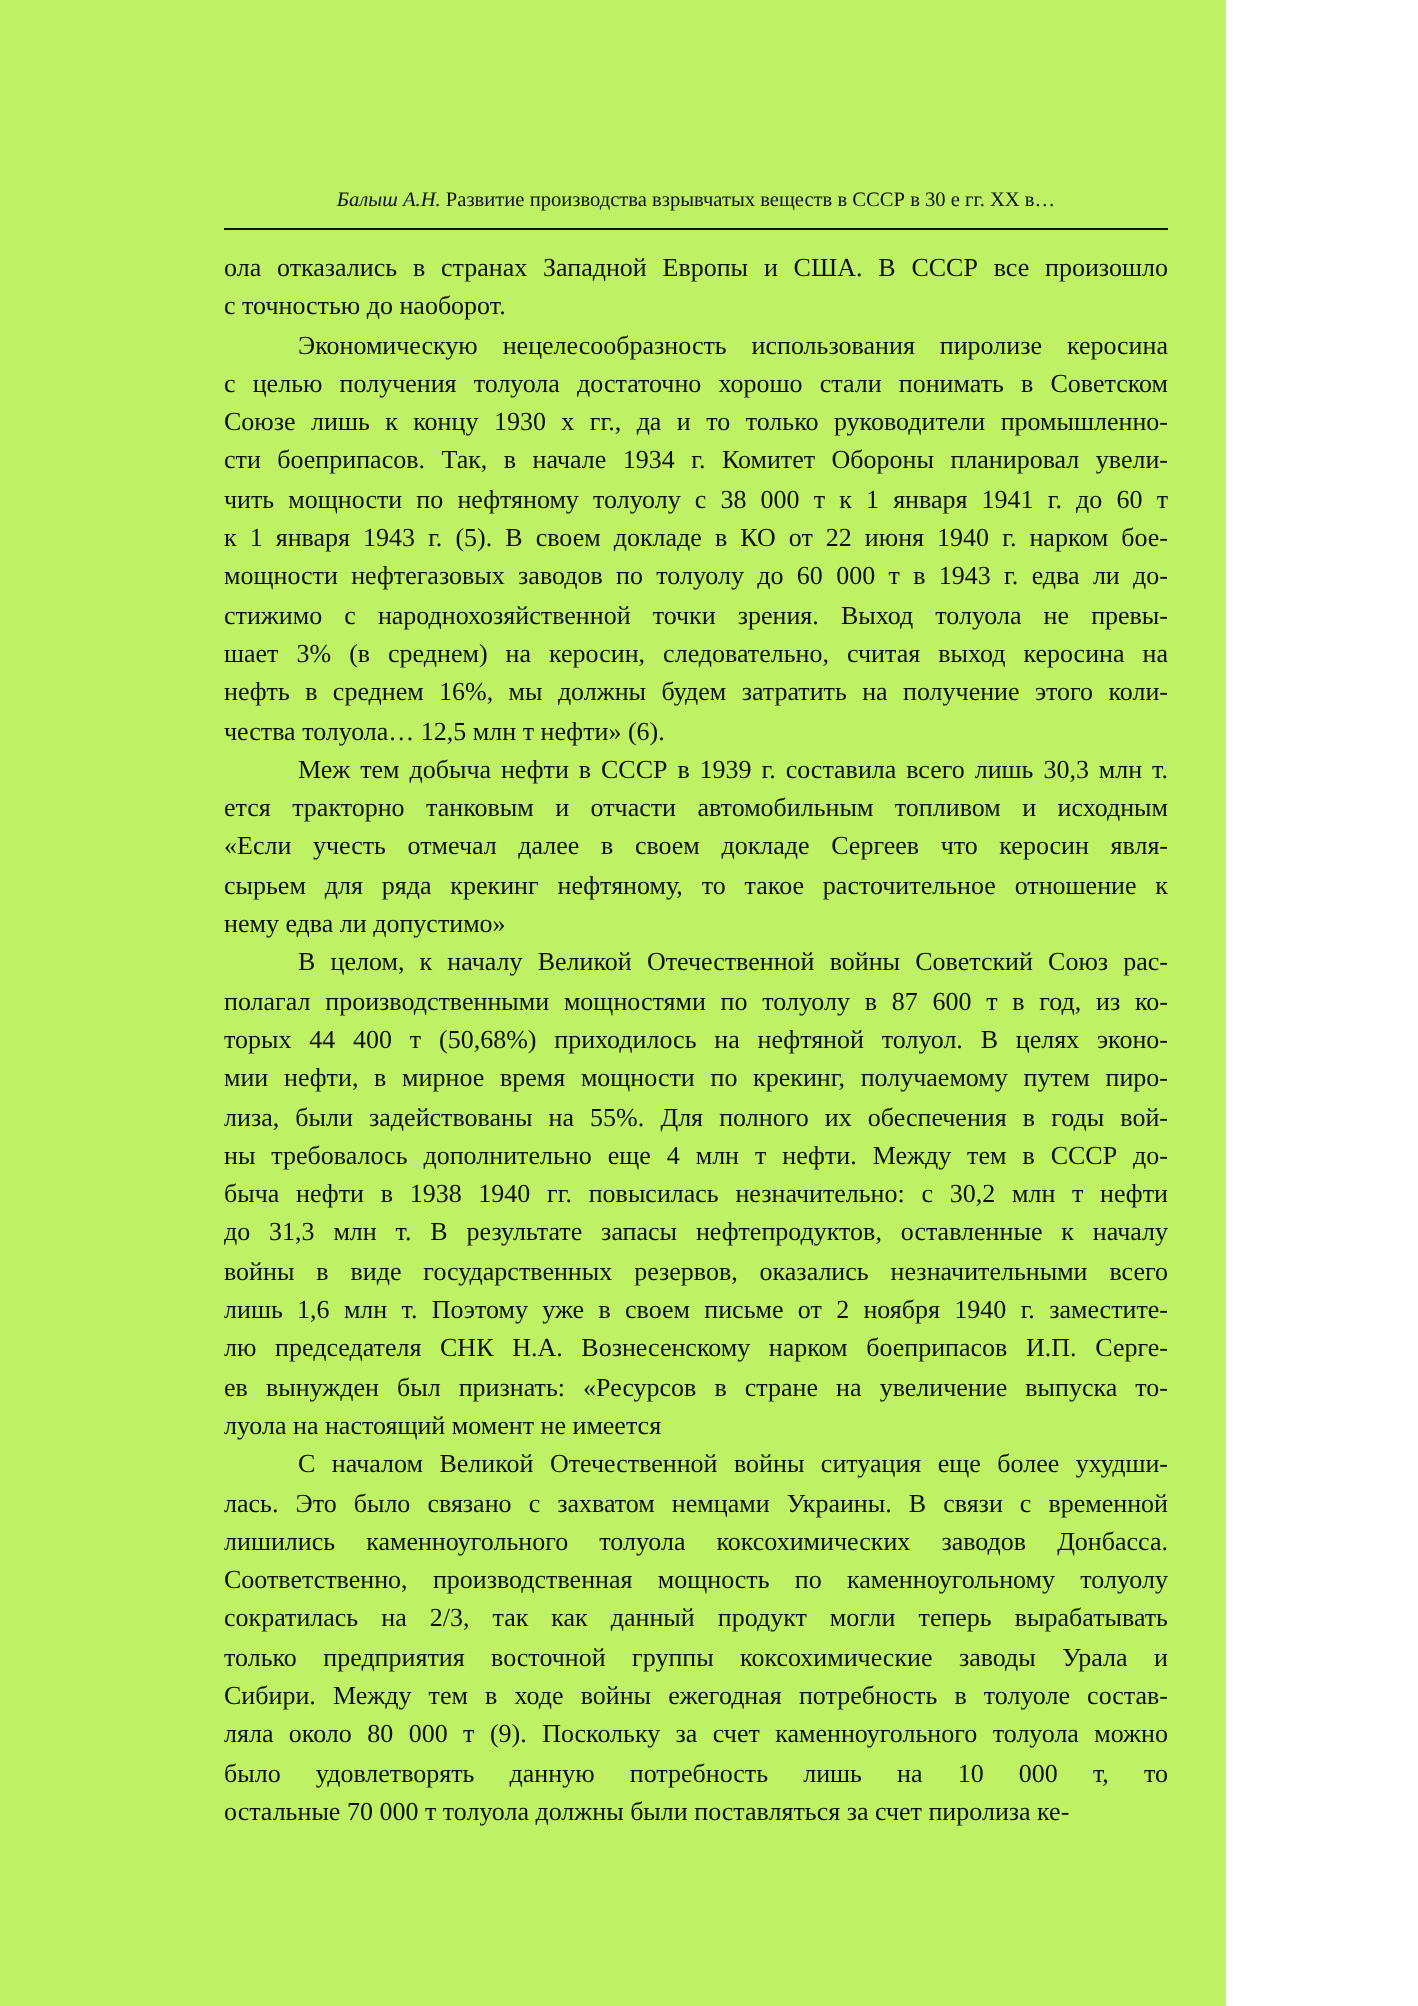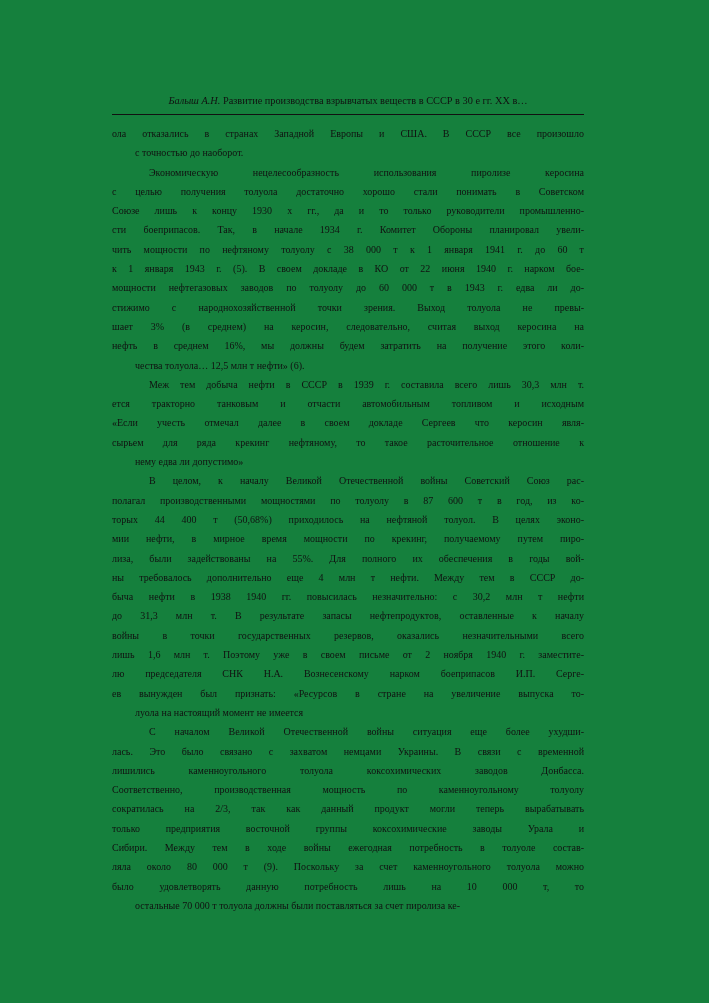--- a/index.html
+++ b/index.html
@@ -1,33 +1,33 @@
 <!DOCTYPE html>
 <html><head>
 <meta charset="utf-8">
 <style>
   html, body { margin: 0; padding: 0; background: #ffffff; }
   body { width: 709px; height: 1003px; position: relative; overflow: hidden; }
-  .page { position: absolute; left: 0; top: 0; width: 709px; height: 1003px; background: #15803d; }
+  .page { position: absolute; left: 0; top: 0; width: 613px; height: 1003px; background: #bef264; }
   .running-head {
     position: absolute; left: 112px; width: 472px; top: 95px;
     text-align: center; font-family: "Liberation Serif", serif; font-size: 10.3px; color: #111;
     white-space: nowrap;
   }
   .running-head .author { font-style: italic; }
   .rule { position: absolute; left: 112px; width: 472px; top: 114px; height: 0; border-top: 1px solid #111; }
   .body-text {
     position: absolute; left: 112px; width: 472px; top: 124px;
-    font-family: "Liberation Serif", serif; font-size: 10px; color: #111;
+    font-family: "Liberation Serif", serif; font-size: 13px; color: #111;
   }
   .ln {
     height: 19.3px; line-height: 19.3px; white-space: nowrap;
     text-align: justify; text-align-last: justify; overflow: visible;
   }
-  .ln.last { text-align-last: left; margin-left: 23px; }
+  .ln.last { text-align-last: left; }
   .ln.indent { padding-left: 37px; }
 </style>
 </head>
 <body>
 
 <div class="page">
   <div class="running-head">
     <span class="author">Балыш А.Н.</span>
     <span>Развитие производства взрывчатых веществ в СССР в 30 е гг. XX в…</span>
   </div>
@@ -60,21 +60,21 @@
       </div>
       <div>
         <div class="ln indent">В целом, к началу Великой Отечественной войны Советский Союз рас-</div>
         <div class="ln">полагал производственными мощностями по толуолу в 87 600 т в год, из ко-</div>
         <div class="ln">торых 44 400 т (50,68%) приходилось на нефтяной толуол. В целях эконо-</div>
         <div class="ln">мии нефти, в мирное время мощности по крекинг, получаемому путем пиро-</div>
         <div class="ln">лиза, были задействованы на 55%. Для полного их обеспечения в годы вой-</div>
         <div class="ln">ны требовалось дополнительно еще 4 млн т нефти. Между тем в СССР до-</div>
         <div class="ln">быча нефти в 1938  1940 гг. повысилась незначительно: с 30,2 млн т нефти</div>
         <div class="ln">до 31,3 млн т. В результате запасы нефтепродуктов, оставленные к началу</div>
-        <div class="ln">войны в точки государственных резервов, оказались незначительными    всего</div>
+        <div class="ln">войны в виде государственных резервов, оказались незначительными    всего</div>
         <div class="ln">лишь 1,6 млн т. Поэтому уже в своем письме от 2 ноября 1940 г. заместите-</div>
         <div class="ln">лю председателя СНК Н.А. Вознесенскому нарком боеприпасов И.П. Серге-</div>
         <div class="ln">ев вынужден был признать: «Ресурсов в стране на увеличение выпуска то-</div>
         <div class="ln last">луола на настоящий момент не имеется</div>
       </div>
       <div>
         <div class="ln indent">С началом Великой Отечественной войны ситуация еще более ухудши-</div>
         <div class="ln">лась. Это было связано с захватом немцами Украины. В связи с временной</div>
         <div class="ln">лишились каменноугольного толуола коксохимических заводов Донбасса.</div>
         <div class="ln">Соответственно, производственная мощность по каменноугольному толуолу</div>

